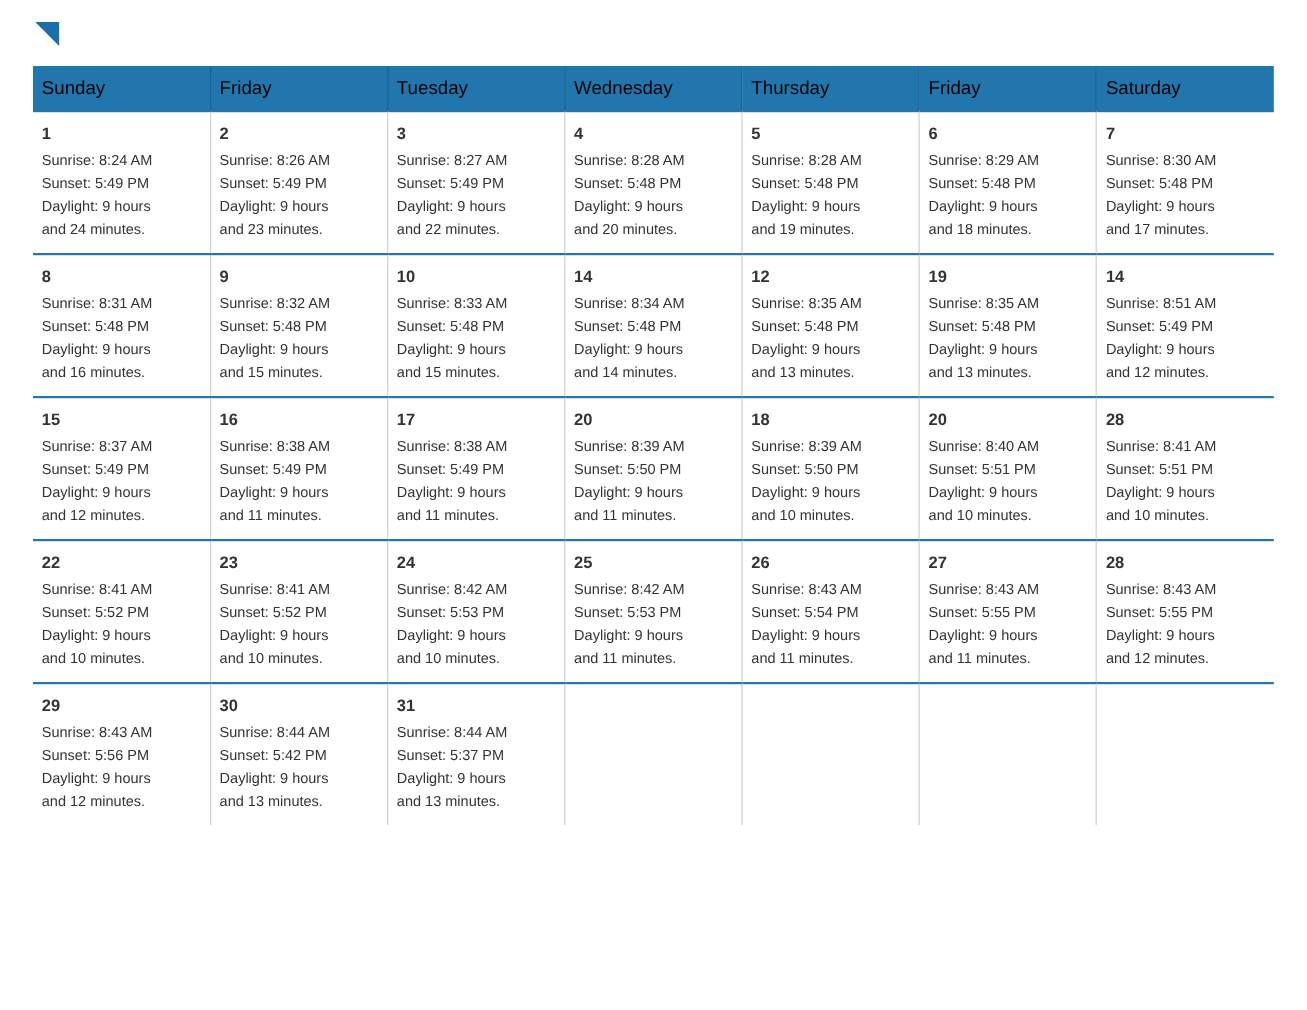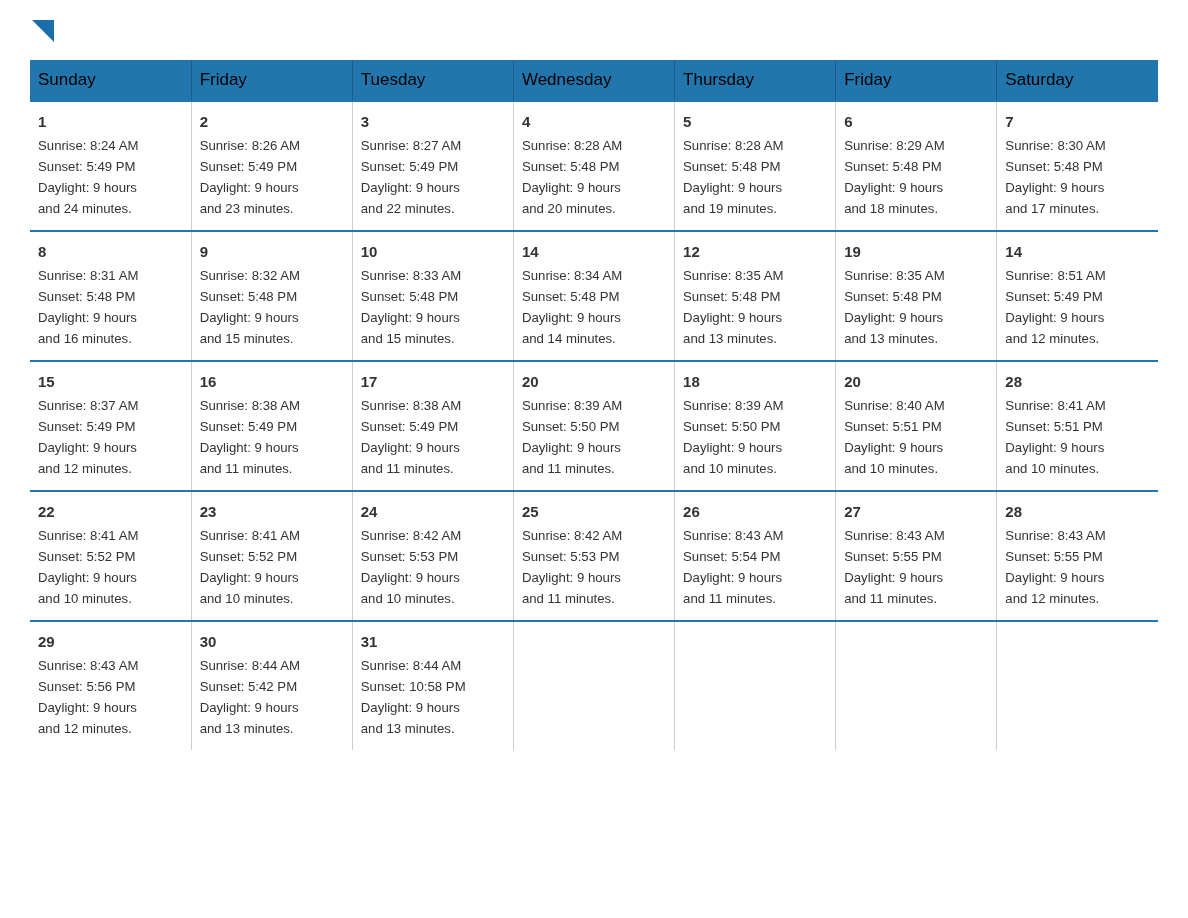--- a/index.html
+++ b/index.html
@@ -347,21 +347,21 @@
         </td>
         <td>
           <span class="day-number">30</span>
           <span class="day-info">Sunrise: 8:44 AM</span><br>
           <span class="day-info">Sunset: 5:42 PM</span><br>
           <span class="day-info">Daylight: 9 hours<br>and 13 minutes.</span>
         </td>
         <td>
           <span class="day-number">31</span>
           <span class="day-info">Sunrise: 8:44 AM</span><br>
-          <span class="day-info">Sunset: 10:58 PM</span><br>
+          <span class="day-info">Sunset: 5:37 PM</span><br>
           <span class="day-info">Daylight: 9 hours<br>and 13 minutes.</span>
         </td>
         <td class="empty-cell"></td>
         <td class="empty-cell"></td>
         <td class="empty-cell"></td>
         <td class="empty-cell"></td>
       </tr>
     </tbody>
 </table>
 

